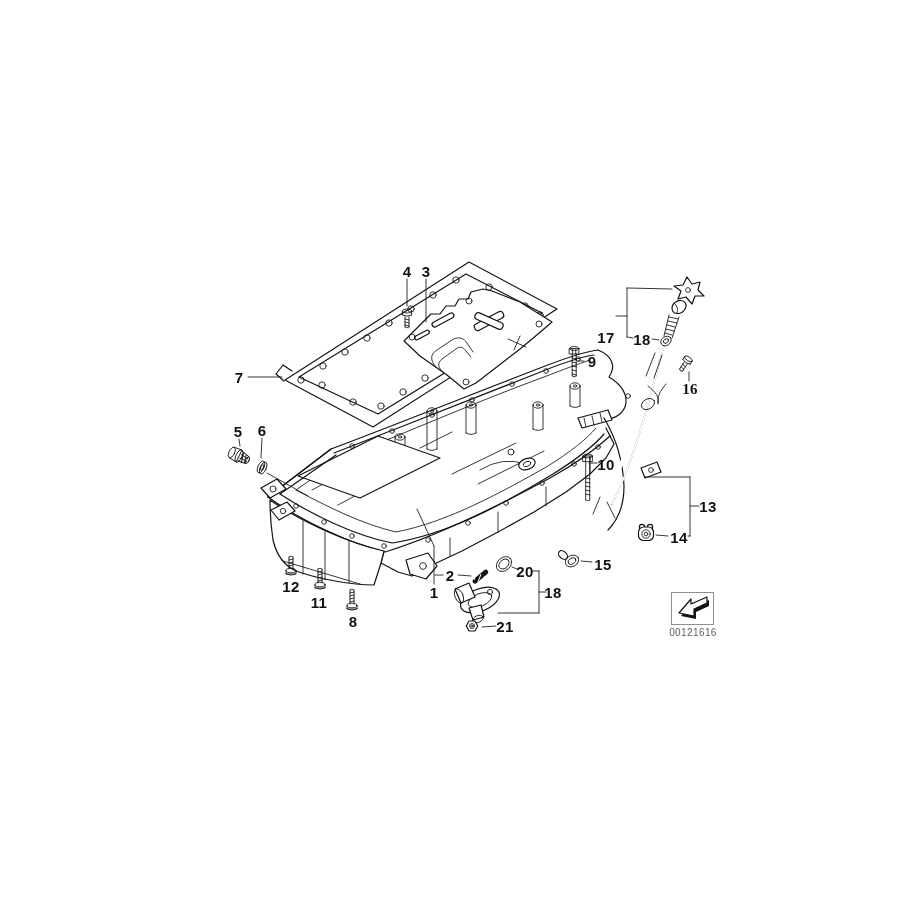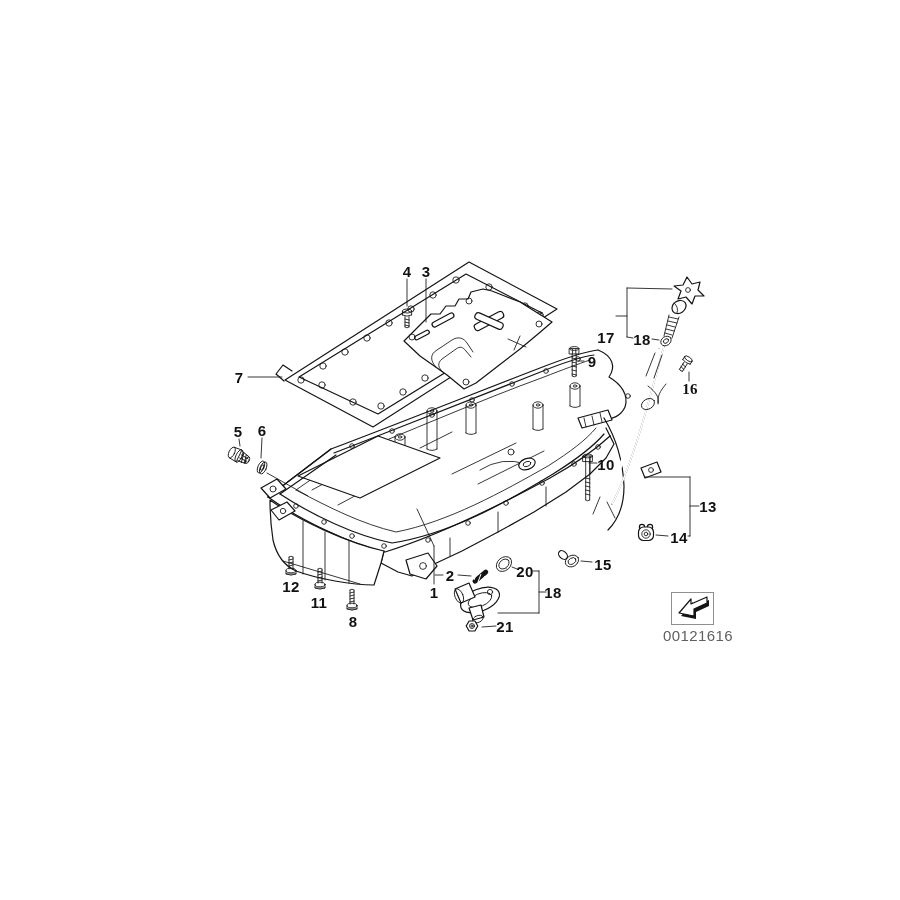--- a/index.html
+++ b/index.html
@@ -10,21 +10,21 @@
   .thin{stroke:#141414;stroke-width:.85;fill:none;stroke-linecap:round;}
   .wf{fill:#fff;stroke:#141414;stroke-width:1.2;stroke-linejoin:round;}
   .blk{fill:#141414;stroke:none;}
   .callout-layer{position:absolute;left:0;top:0;width:100%;height:100%;}
   .callout{position:absolute;transform:translate(-50%,-50%);font-weight:bold;
            font-size:15px;color:#111;line-height:1;letter-spacing:.3px;cursor:default;}
   .stamp{position:absolute;left:671px;top:592px;width:43px;height:33px;background:#fff;
          border:1px solid #8f8f8f;box-sizing:border-box;}
   .stamp svg{position:absolute;left:0;top:0;}
   .image-code{position:absolute;left:663px;top:627px;width:60px;text-align:center;
-              font-size:15px;color:#5f5f5f;letter-spacing:.4px;}
+              font-size:10px;color:#5f5f5f;letter-spacing:.4px;}
 </style>
 </head>
 <body>
 
 <div class="stage">
 
 <svg width="900" height="900" viewBox="0 0 900 900">
 
   <g>
     <path class="ln" d="M284,381 L276,374 L283,365 L292,371"></path>

